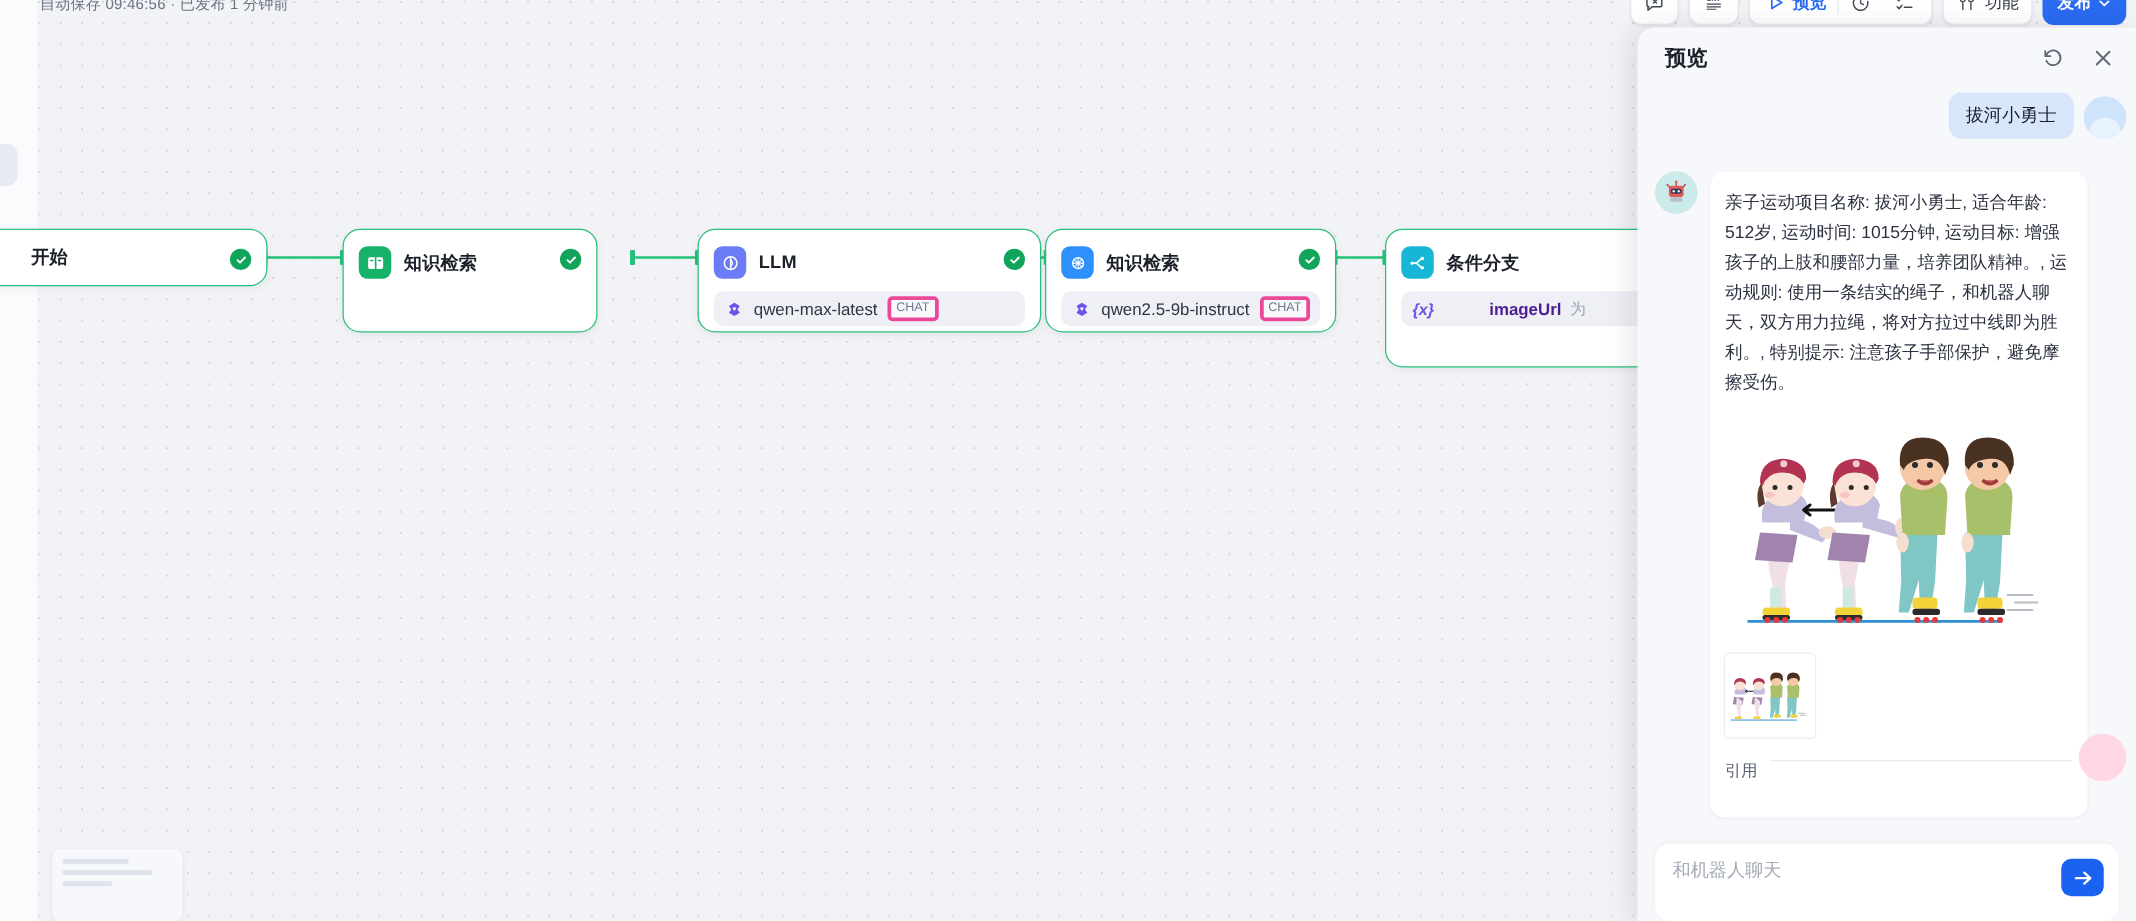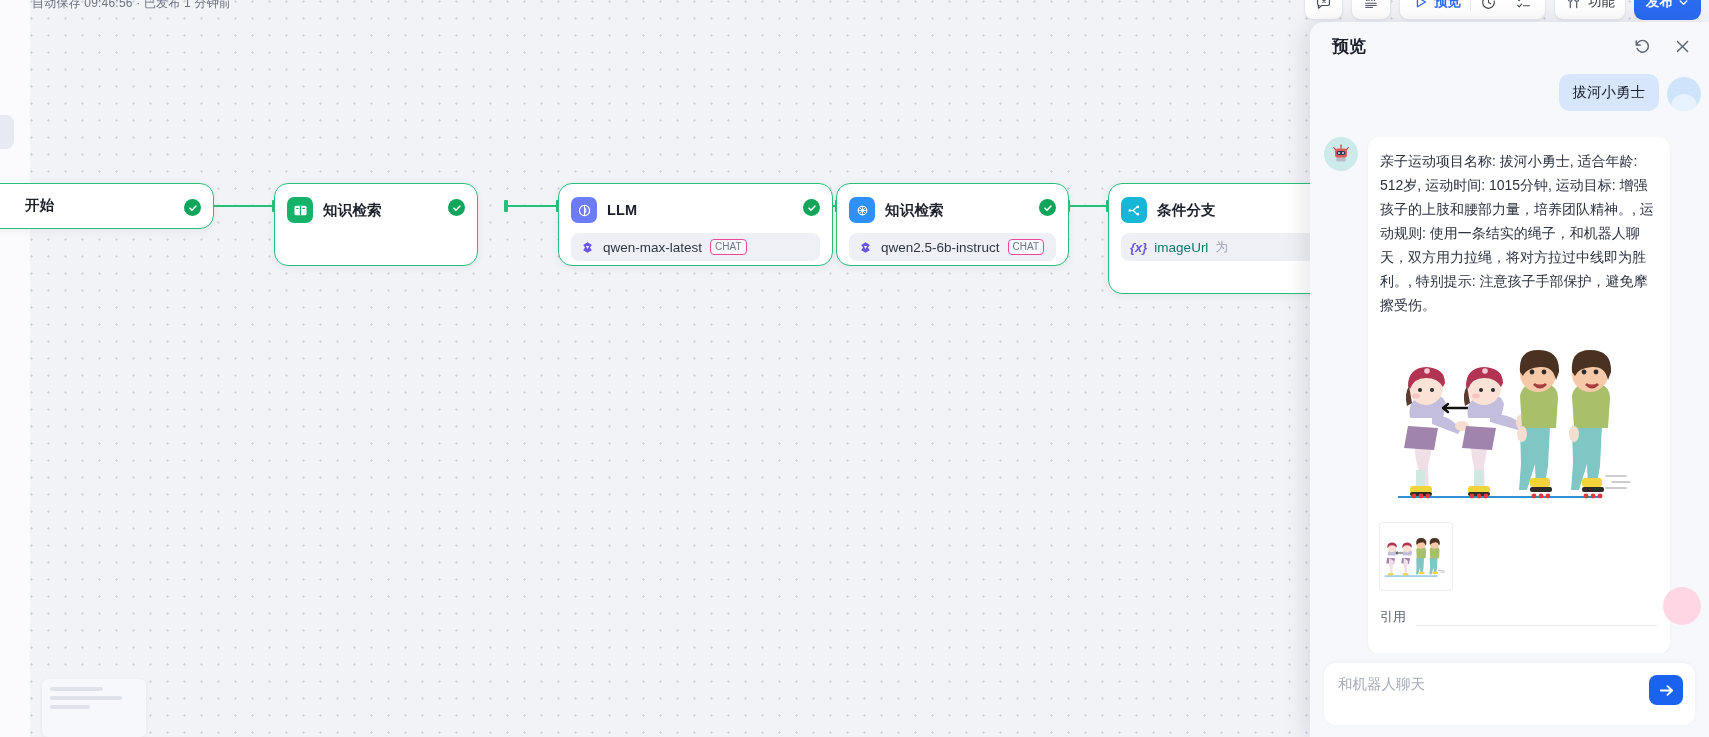--- a/index.html
+++ b/index.html
@@ -112,31 +112,31 @@
     display: flex; align-items: center; justify-content: center;
   }
   .node-body { padding: 6px 12px 13px 12px; }
   .node-pill {
     background: #eff0f5; border-radius: 8px;
     height: 28px; display: flex; align-items: center; gap: 8px;
     padding: 0 9px; font-size: 13.5px; color: #2f3542;
     white-space: nowrap; overflow: hidden;
   }
   .chat-tag {
-    border: 1px solid #ec4899; border-radius: 4px;
+    border: 3px solid #ec4899; border-radius: 4px;
     font-size: 10px; color: #707a8c; padding: 1px 4px;
     background: #f7f8fb; line-height: 1.2;
   }
   .var-pill {
     background: #eff0f5; border-radius: 8px; height: 28px;
     display: flex; align-items: center; gap: 7px; padding: 0 9px;
     font-size: 13.5px; white-space: nowrap; overflow: hidden;
   }
   .var-x { color: #6b53e8; font-weight: 700; font-style: italic; font-size: 13px; }
-  .var-name { color: #0f766e; font-weight: 400; }
+  .var-name { color: #4c1d95; font-weight: 700; margin-left: 37px; }
   .var-op { color: #9aa2b1; font-size: 12.5px; }
 
   
   .edge {
     position: absolute; height: 2px; background: #27c07b; z-index: 8;
   }
   .edge-cap {
     position: absolute; width: 4px; height: 12px; background: #27c07b;
     border-radius: 1px; z-index: 9;
   }
@@ -226,28 +226,28 @@
     background: #ffffff; border-radius: 4px;
     position: relative; overflow: hidden;
   }
   .thumb {
     margin-top: 10px; width: 72px; height: 67px;
     background: #fff; border-radius: 3px;
     position: relative; overflow: hidden;
     box-shadow: 0 0 0 1px #eceef3;
   }
   .cite-head {
-    display: flex; align-items: flex-end; gap: 10px;
+    display: flex; align-items: flex-start; gap: 10px;
     margin-top: 18px; margin-bottom: 16px;
   }
   .cite-label { font-size: 13px; color: #5b6473; }
   .cite-line { flex: 1; height: 1px; background: #e9ebf1; }
 
   
-  #composer-wrap { flex: 0 0 auto; padding: 10px 14px 12px 14px; }
+  #composer-wrap { flex: 0 0 auto; padding: 10px 14px 0 14px; }
   #composer {
     background: #fff; border-radius: 12px;
     height: 62px; padding: 12px 12px 0 14px;
     display: flex; align-items: flex-start; justify-content: space-between;
     box-shadow: 0 -1px 4px rgba(16,24,40,.04);
   }
   #composer-placeholder { font-size: 14.5px; color: #a5abb8; }
   #send-btn {
     width: 34px; height: 30px; border-radius: 8px; background: #1b62f0;
     display: flex; align-items: center; justify-content: center; flex: 0 0 auto;
@@ -370,21 +370,21 @@
       </span>
     </div>
     <div class="node-body">
       <div class="node-pill">
         <span class="ico">
           <svg width="15" height="15" viewBox="0 0 16 16">
               <path d="M3.4 5.2 L8 2.3 L12.6 5.2 L10.6 8 L12.6 10.8 L8 13.7 L3.4 10.8 L5.4 8 Z" fill="#6b53e8"></path>
               <path d="M6.3 6.4 L9.7 6.4 L8 9.6 Z" fill="#fff"></path>
             </svg>
         </span>
-        <span>qwen2.5-6b-instruct</span>
+        <span>qwen2.5-9b-instruct</span>
         <span class="chat-tag">CHAT</span>
       </div>
     </div>
   </div>
 
   <div class="node" style="left:1108px; top:183px; width:233px; height:111px;">
     <div class="node-head">
       <span class="node-icon" style="background:#17b6d6;">
         <svg width="15" height="15" viewBox="0 0 16 16">
           <path d="M3 8 H6.5 L10.5 4.4 M6.5 8 L10.5 11.6" stroke="#fff" stroke-width="1.3" fill="none" stroke-linecap="round"></path>

